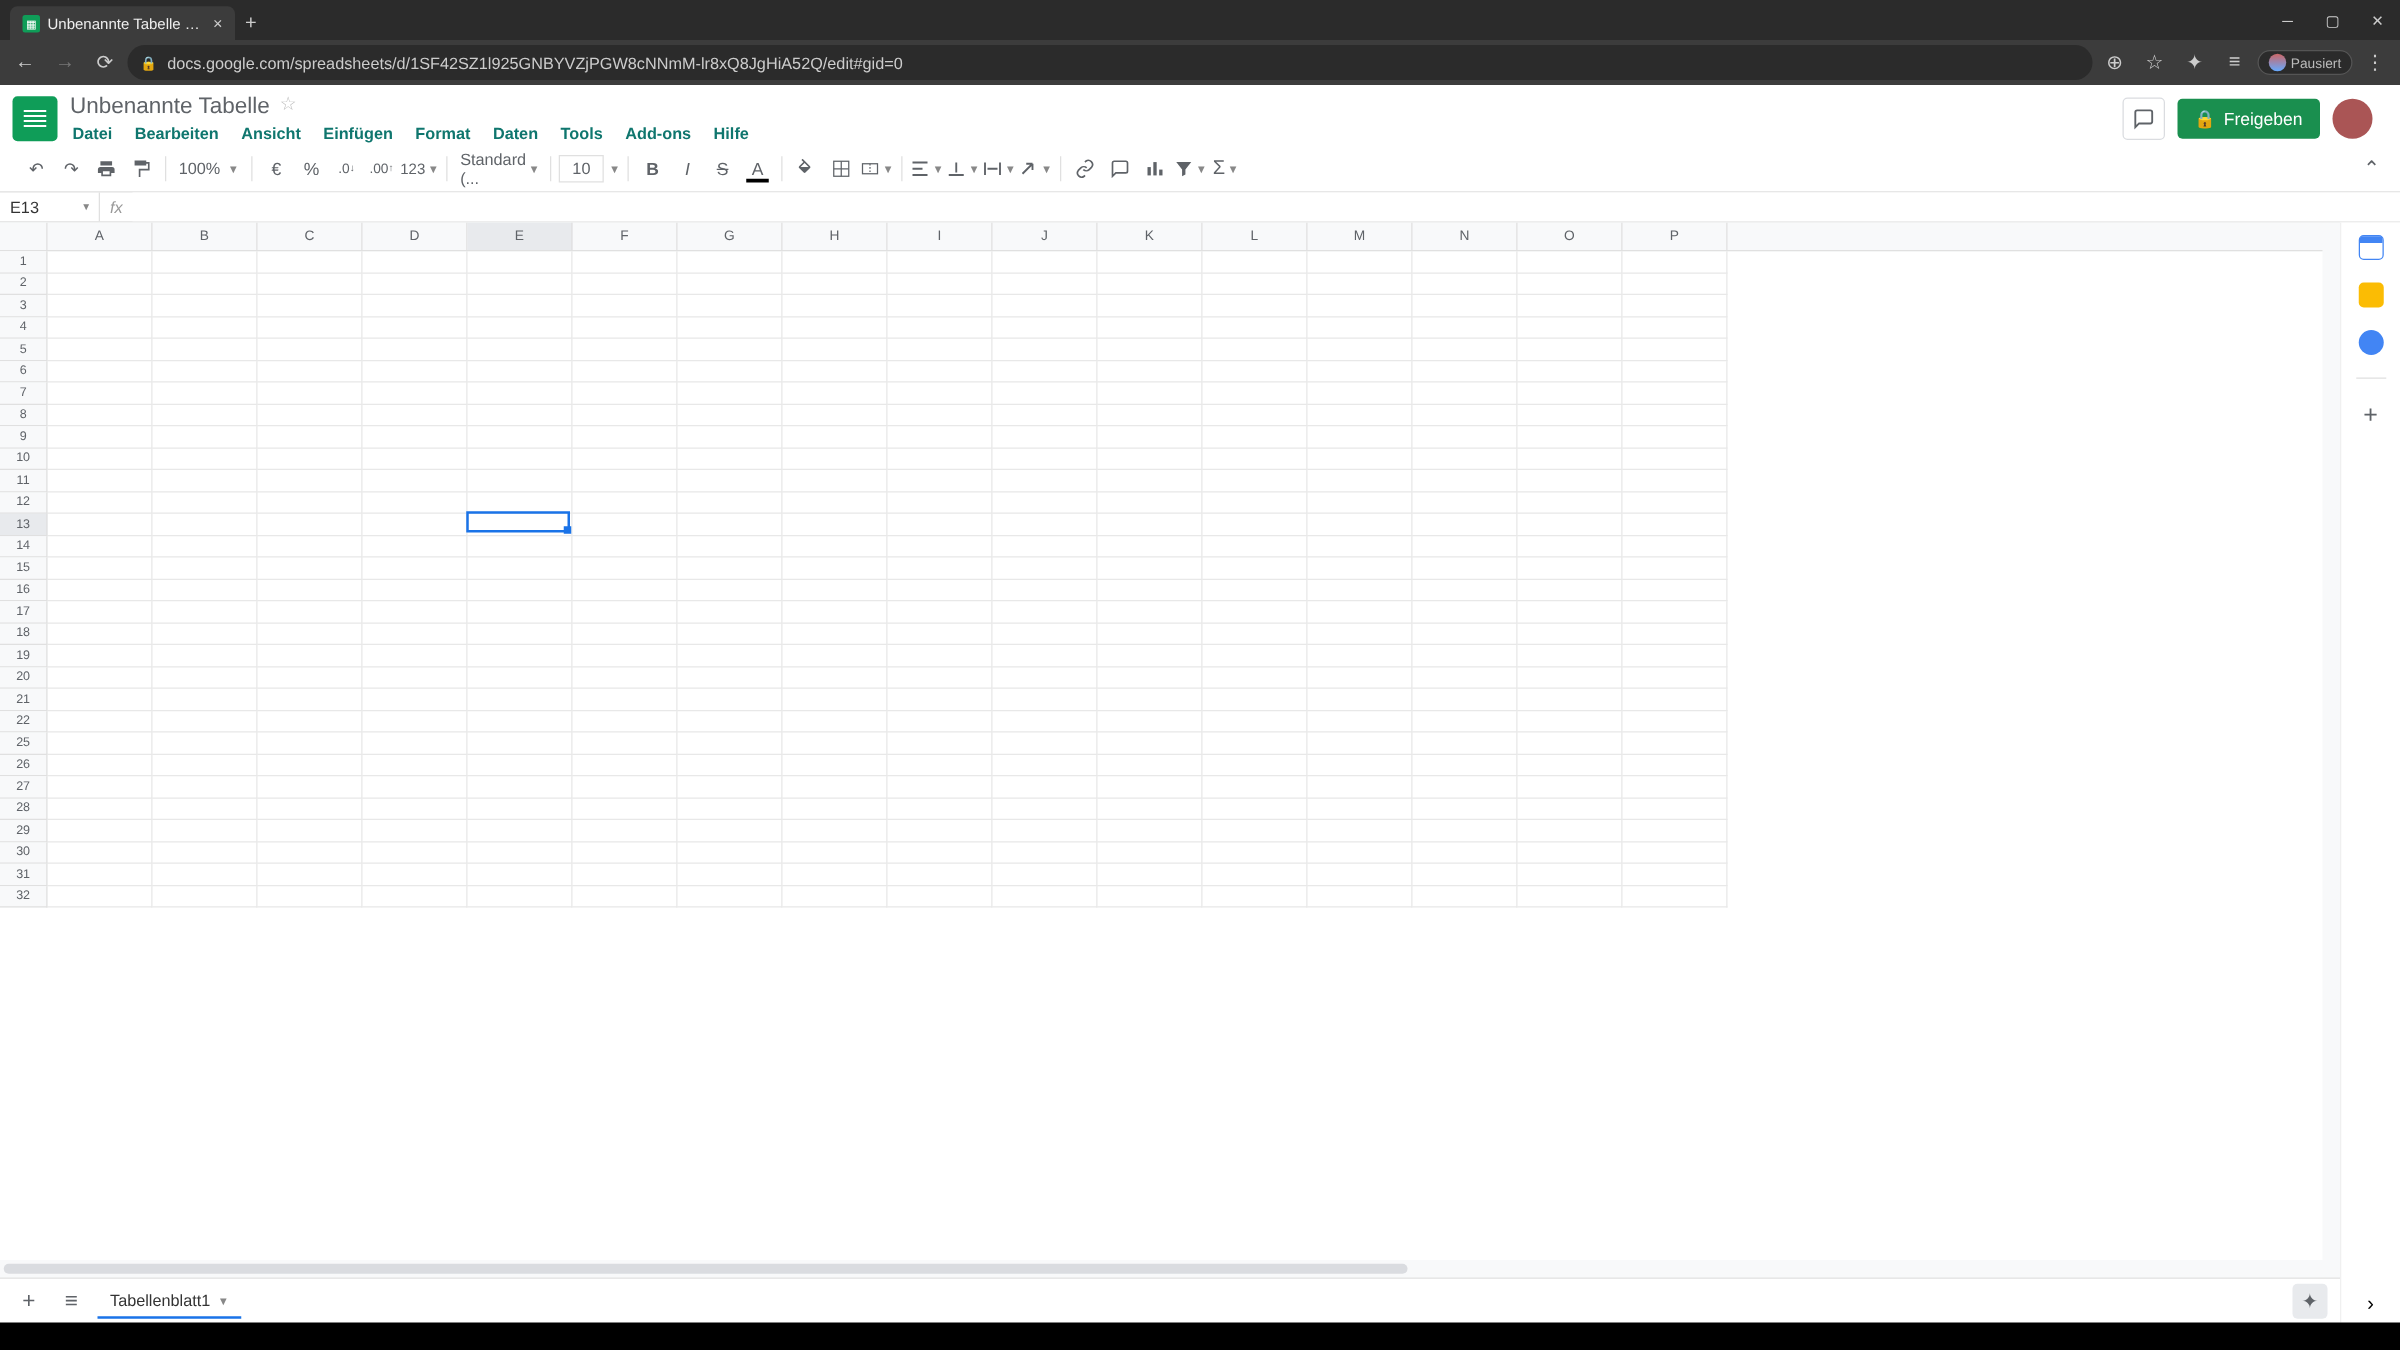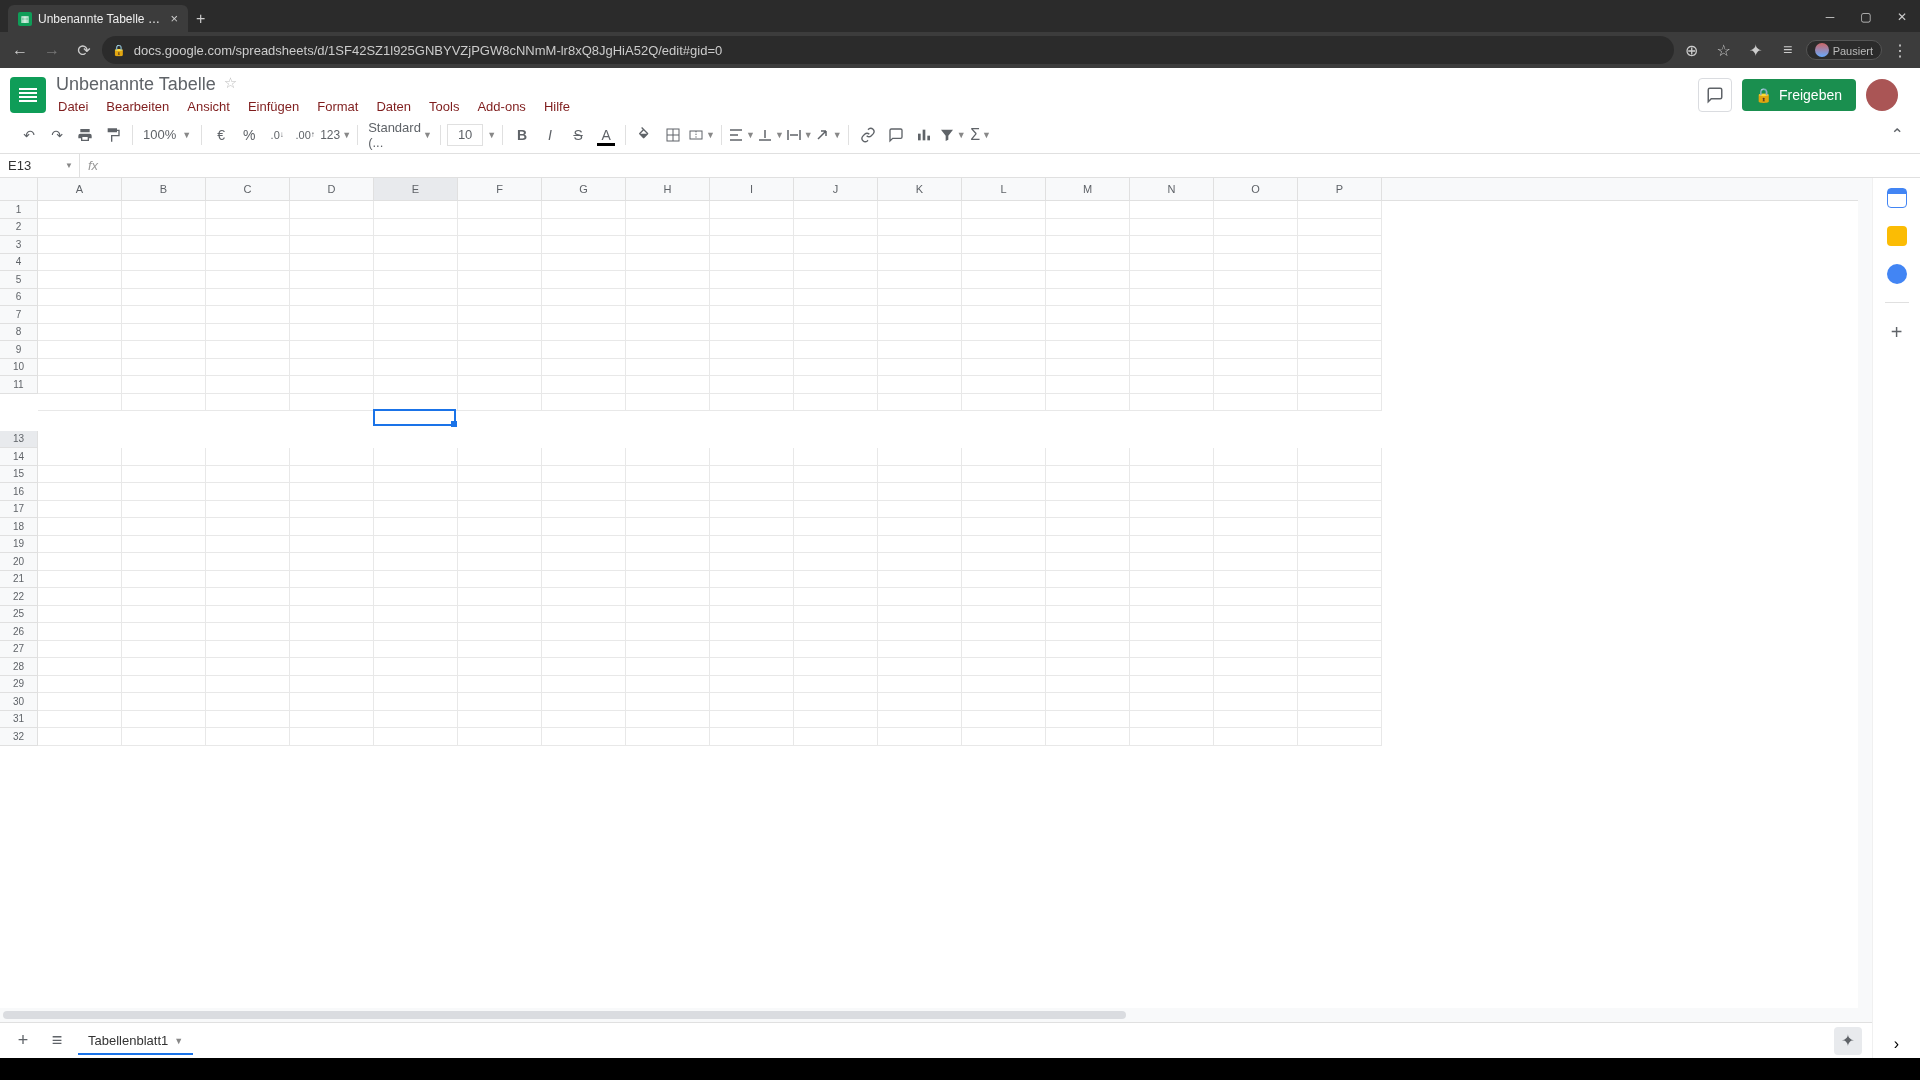--- a/index.html
+++ b/index.html
@@ -27,21 +27,21 @@
 
 .app { flex: 1; display: flex; flex-direction: column; min-height: 0; }
 .app-header { display: flex; align-items: center; padding: 6px 10px 0 10px; gap: 10px; }
 .sheets-logo { width: 36px; height: 36px; background: #0f9d58; border-radius: 4px; display: flex; align-items: center; justify-content: center; position: relative; }
 .sheets-logo::after { content: ""; position: absolute; width: 18px; height: 14px; background: repeating-linear-gradient(#fff, #fff 2px, #0f9d58 2px, #0f9d58 4px); }
 .title-area { display: flex; flex-direction: column; gap: 2px; }
 .doc-title-row { display: flex; align-items: flex-start; gap: 8px; }
 .doc-title { font-size: 18px; color: #5f6368; }
 .star { color: #bbb; font-size: 15px; }
 .menu-bar { display: flex; gap: 14px; }
-.menu-item { font-size: 13px; color: #7f1d1d; padding: 2px 2px; }
+.menu-item { font-size: 13px; color: #0f766e; padding: 2px 2px; font-weight: bold; }
 .header-right { margin-left: auto; display: flex; align-items: center; gap: 10px; padding-right: 12px; }
 .comment-btn { width: 34px; height: 34px; border: 1px solid #dadce0; border-radius: 4px; display: flex; align-items: center; justify-content: center; color: #5f6368; }
 .share-btn { background: #1a8f4f; color: #fff; border-radius: 4px; padding: 8px 14px; font-size: 14px; display: flex; align-items: center; gap: 6px; font-weight: 500; }
 .avatar { width: 32px; height: 32px; border-radius: 50%; background: #a55; }
 
 
 .toolbar { display: flex; align-items: center; height: 38px; padding: 0 16px; border-bottom: 1px solid #e0e0e0; gap: 2px; color: #5f6368; }
 .tb-btn { min-width: 26px; height: 26px; display: flex; align-items: center; justify-content: center; font-size: 14px; border-radius: 3px; }
 .tb-sep { width: 1px; height: 20px; background: #e0e0e0; margin: 0 4px; }
 .tb-zoom { display: flex; align-items: center; gap: 4px; font-size: 13px; padding: 0 4px; }
@@ -70,21 +70,21 @@
 
 .grid-wrap { flex: 1; display: flex; flex-direction: column; min-height: 0; position: relative; }
 .grid-scroll { flex: 1; overflow: hidden; position: relative; }
 .col-headers { display: flex; background: #f8f9fa; border-bottom: 1px solid #e0e0e0; }
 .corner { width: 38px; height: 22px; border-right: 1px solid #e0e0e0; background: #f8f9fa; }
 .col-h { width: 84px; height: 22px; border-right: 1px solid #e0e0e0; font-size: 11px; color: #5f6368; display: flex; align-items: center; justify-content: center; }
 .col-h.active { background: #e8eaed; }
 .rows { display: flex; flex-direction: column; }
 .row { display: flex; }
 .row-h { width: 38px; height: 17.5px; border-right: 1px solid #e0e0e0; border-bottom: 1px solid #e0e0e0; background: #f8f9fa; font-size: 10px; color: #5f6368; display: flex; align-items: center; justify-content: center; }
-.row-h.active { background: #e8eaed; margin-top: 37px; }
+.row-h.active { background: #e8eaed; }
 .cell { width: 84px; height: 17.5px; border-right: 1px solid #e8e8e8; border-bottom: 1px solid #e8e8e8; }
 .sel-box { position: absolute; border: 2px solid #1a73e8; pointer-events: none; }
 .sel-handle { position: absolute; right: -3px; bottom: -3px; width: 6px; height: 6px; background: #1a73e8; }
 
 .vscroll { position: absolute; right: 0; top: 22px; bottom: 0; width: 14px; background: #f8f9fa; }
 .hscroll { height: 14px; background: #f8f9fa; display: flex; }
 .hscroll-thumb { width: 60%; height: 8px; background: #dadce0; border-radius: 4px; margin: 3px; }
 
 
 .tabs-bar { height: 36px; display: flex; align-items: center; padding: 0 10px; gap: 8px; border-top: 1px solid #e0e0e0; }
@@ -537,20 +537,39 @@
               <div class="cell"></div>
               <div class="cell"></div>
               <div class="cell"></div>
               <div class="cell"></div>
               <div class="cell"></div>
               <div class="cell"></div>
               <div class="cell"></div>
               <div class="cell"></div>
             </div>
             <div class="row">
+              <div class="row-h">12</div>
+              <div class="cell"></div>
+              <div class="cell"></div>
+              <div class="cell"></div>
+              <div class="cell"></div>
+              <div class="cell"></div>
+              <div class="cell"></div>
+              <div class="cell"></div>
+              <div class="cell"></div>
+              <div class="cell"></div>
+              <div class="cell"></div>
+              <div class="cell"></div>
+              <div class="cell"></div>
+              <div class="cell"></div>
+              <div class="cell"></div>
+              <div class="cell"></div>
+              <div class="cell"></div>
+            </div>
+            <div class="row">
               <div class="row-h active">13</div>
               <div class="cell"></div>
               <div class="cell"></div>
               <div class="cell"></div>
               <div class="cell"></div>
               <div class="cell"></div>
               <div class="cell"></div>
               <div class="cell"></div>
               <div class="cell"></div>
               <div class="cell"></div>

